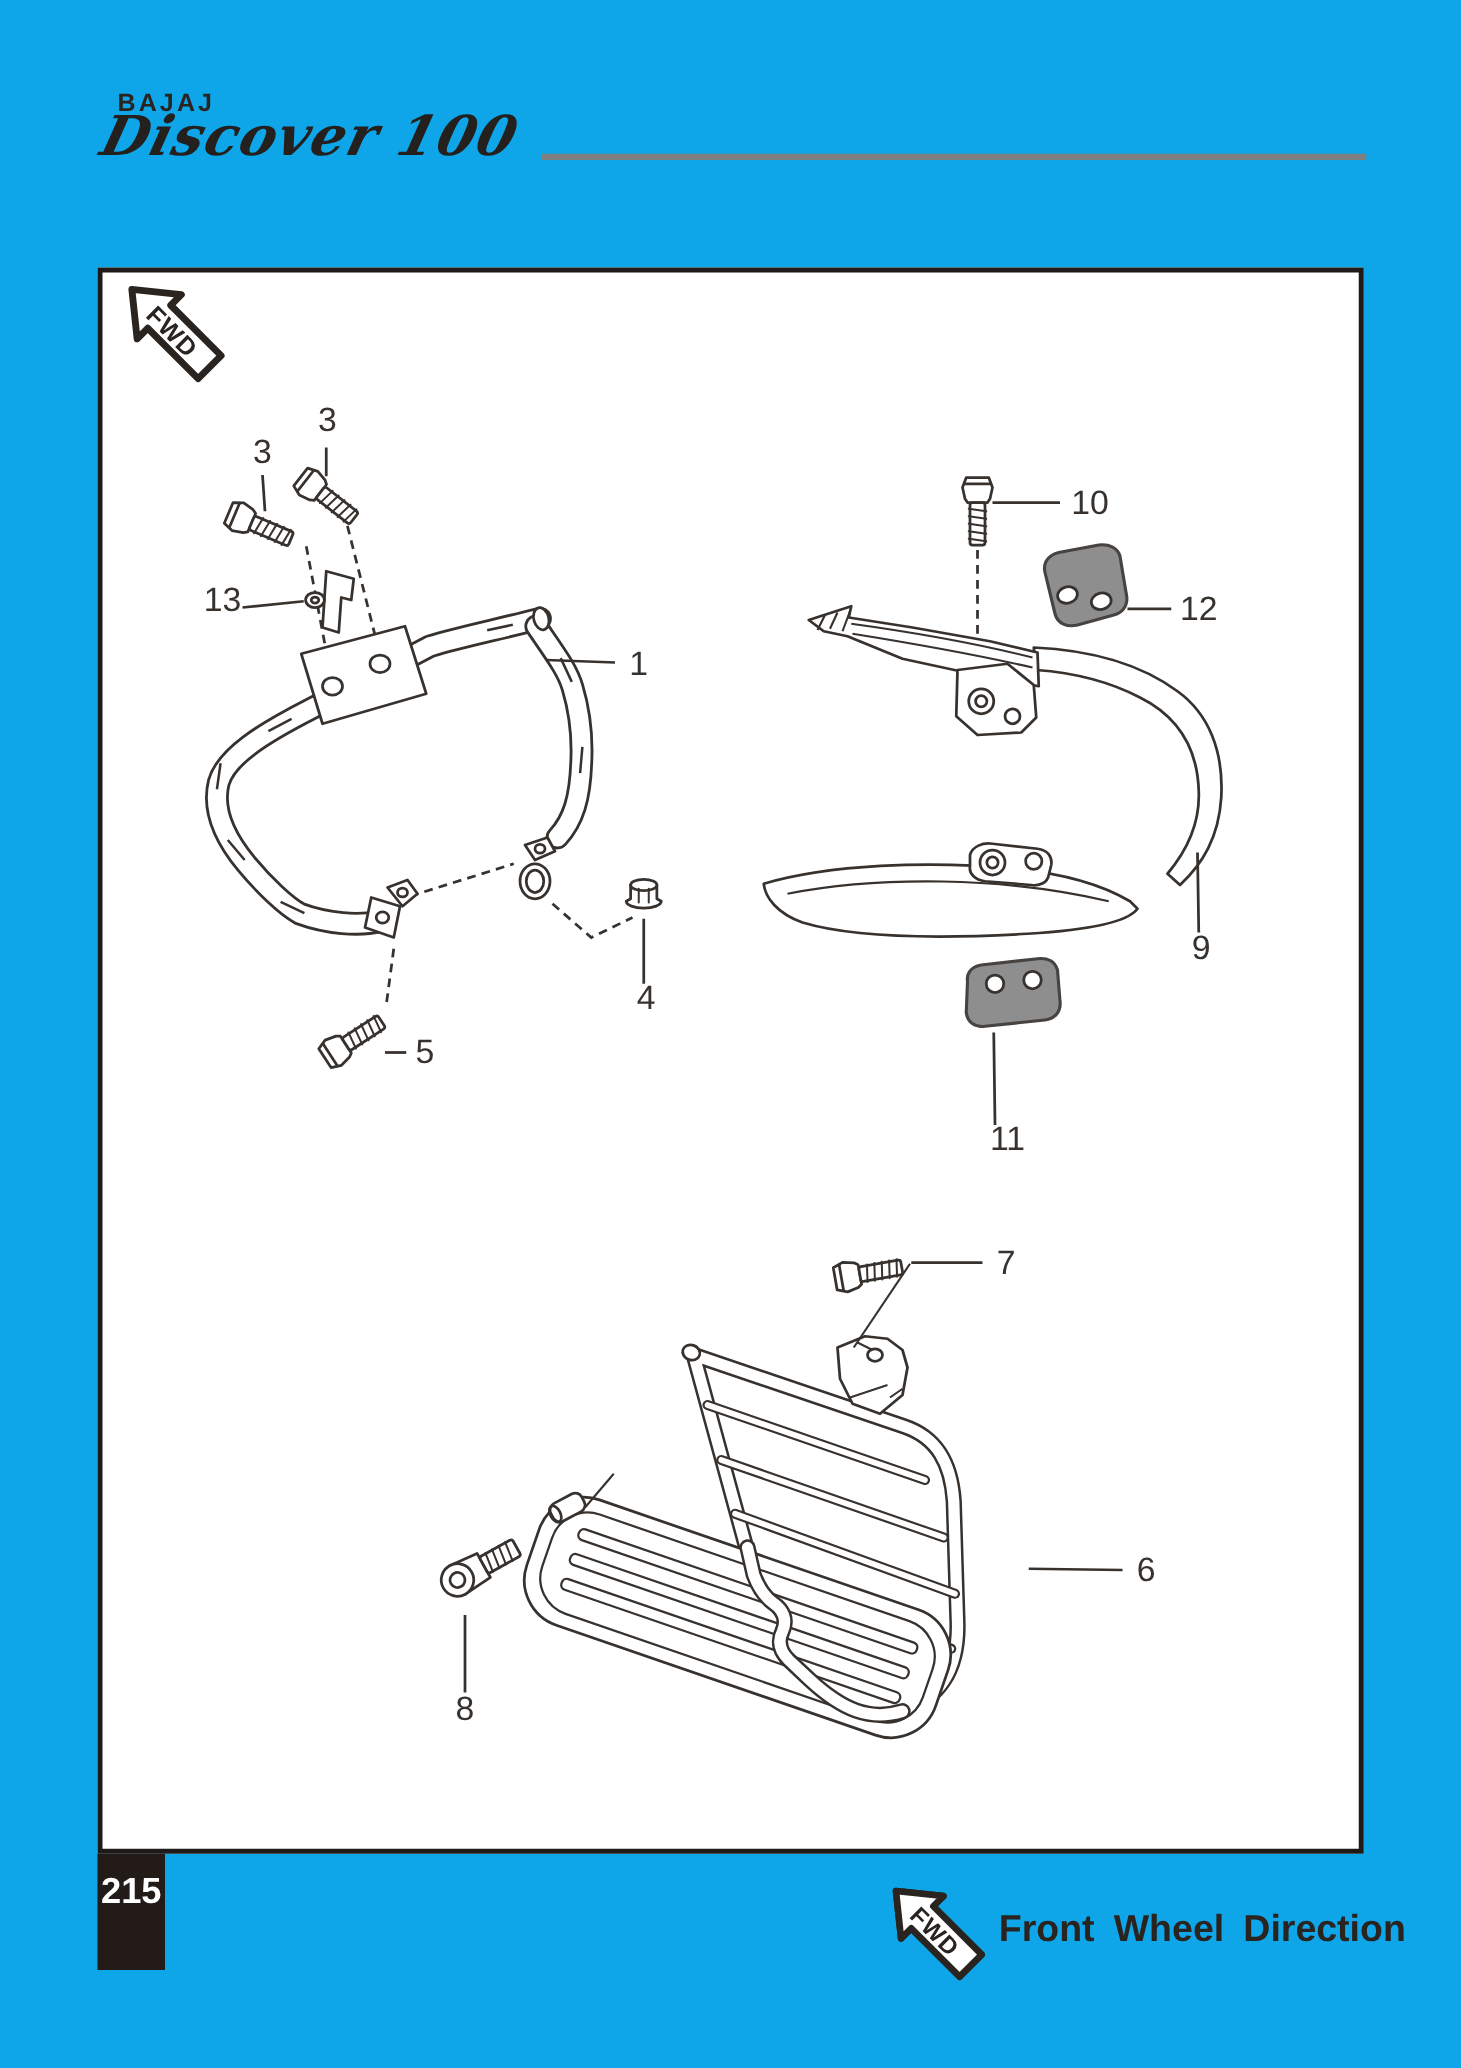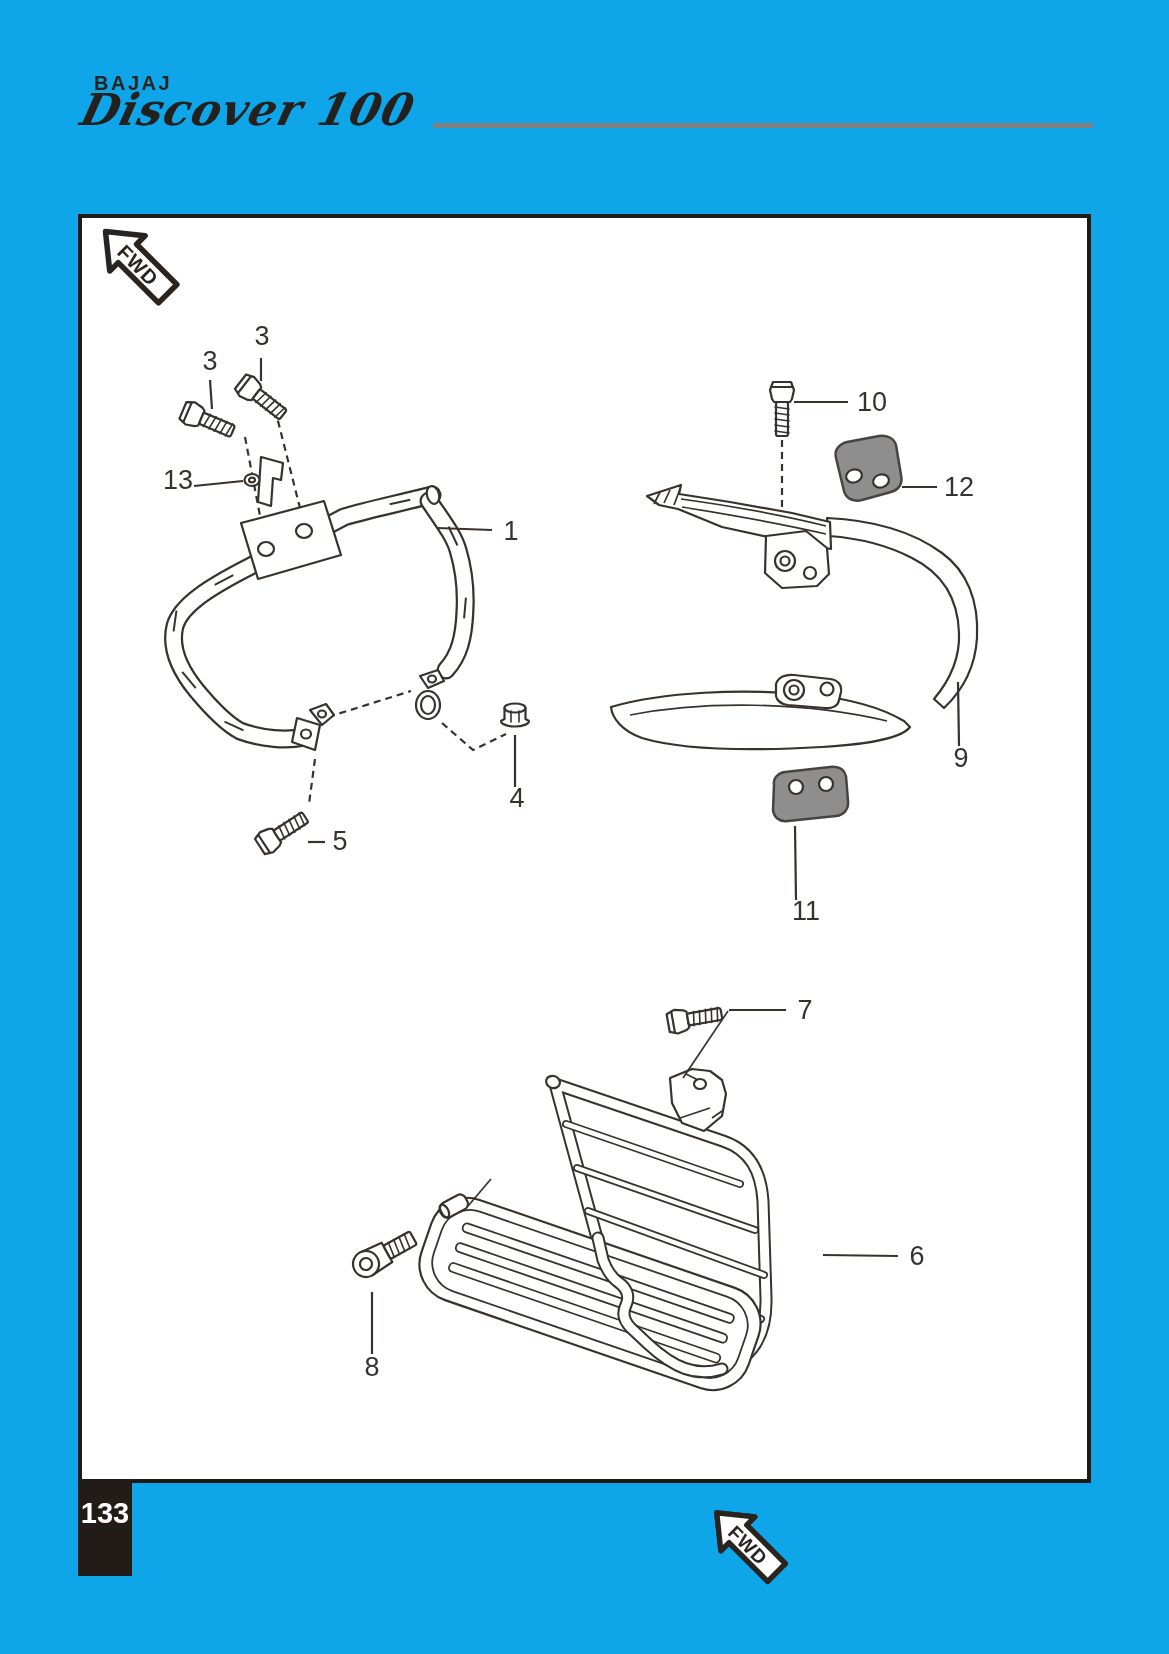--- a/index.html
+++ b/index.html
@@ -259,25 +259,26 @@
         <text class="callout" x="879" y="549" text-anchor="middle">9</text>
         <text class="callout" x="724" y="702" text-anchor="middle">11</text>
         <text class="callout" x="723" y="801" text-anchor="middle">7</text>
         <text class="callout" x="835" y="1047" text-anchor="middle">6</text>
         <text class="callout" x="290" y="1158" text-anchor="middle">8</text>
       </g>
     </svg>
   </div>
 
   <div class="pagebox">
-    <span>133</span>
+    <span>215</span>
   </div>
 
   <svg class="fwd-footer" viewBox="-52 -50 104 100">
     <g transform="rotate(-45)">
       <use href="#fwdarrow"></use>
       <path class="arrow" d="M0,-46 L-25,-15 L-13,-15 L-13,42 L13,42 L13,-15 L25,-15 Z"></path>
     </g>
     <text class="fwdtext" transform="rotate(45)" x="1" y="8" text-anchor="middle">FWD</text>
   </svg>
 
+  <div class="dirlabel">Front Wheel Direction</div>
 
 </div>
 
 </body></html>

